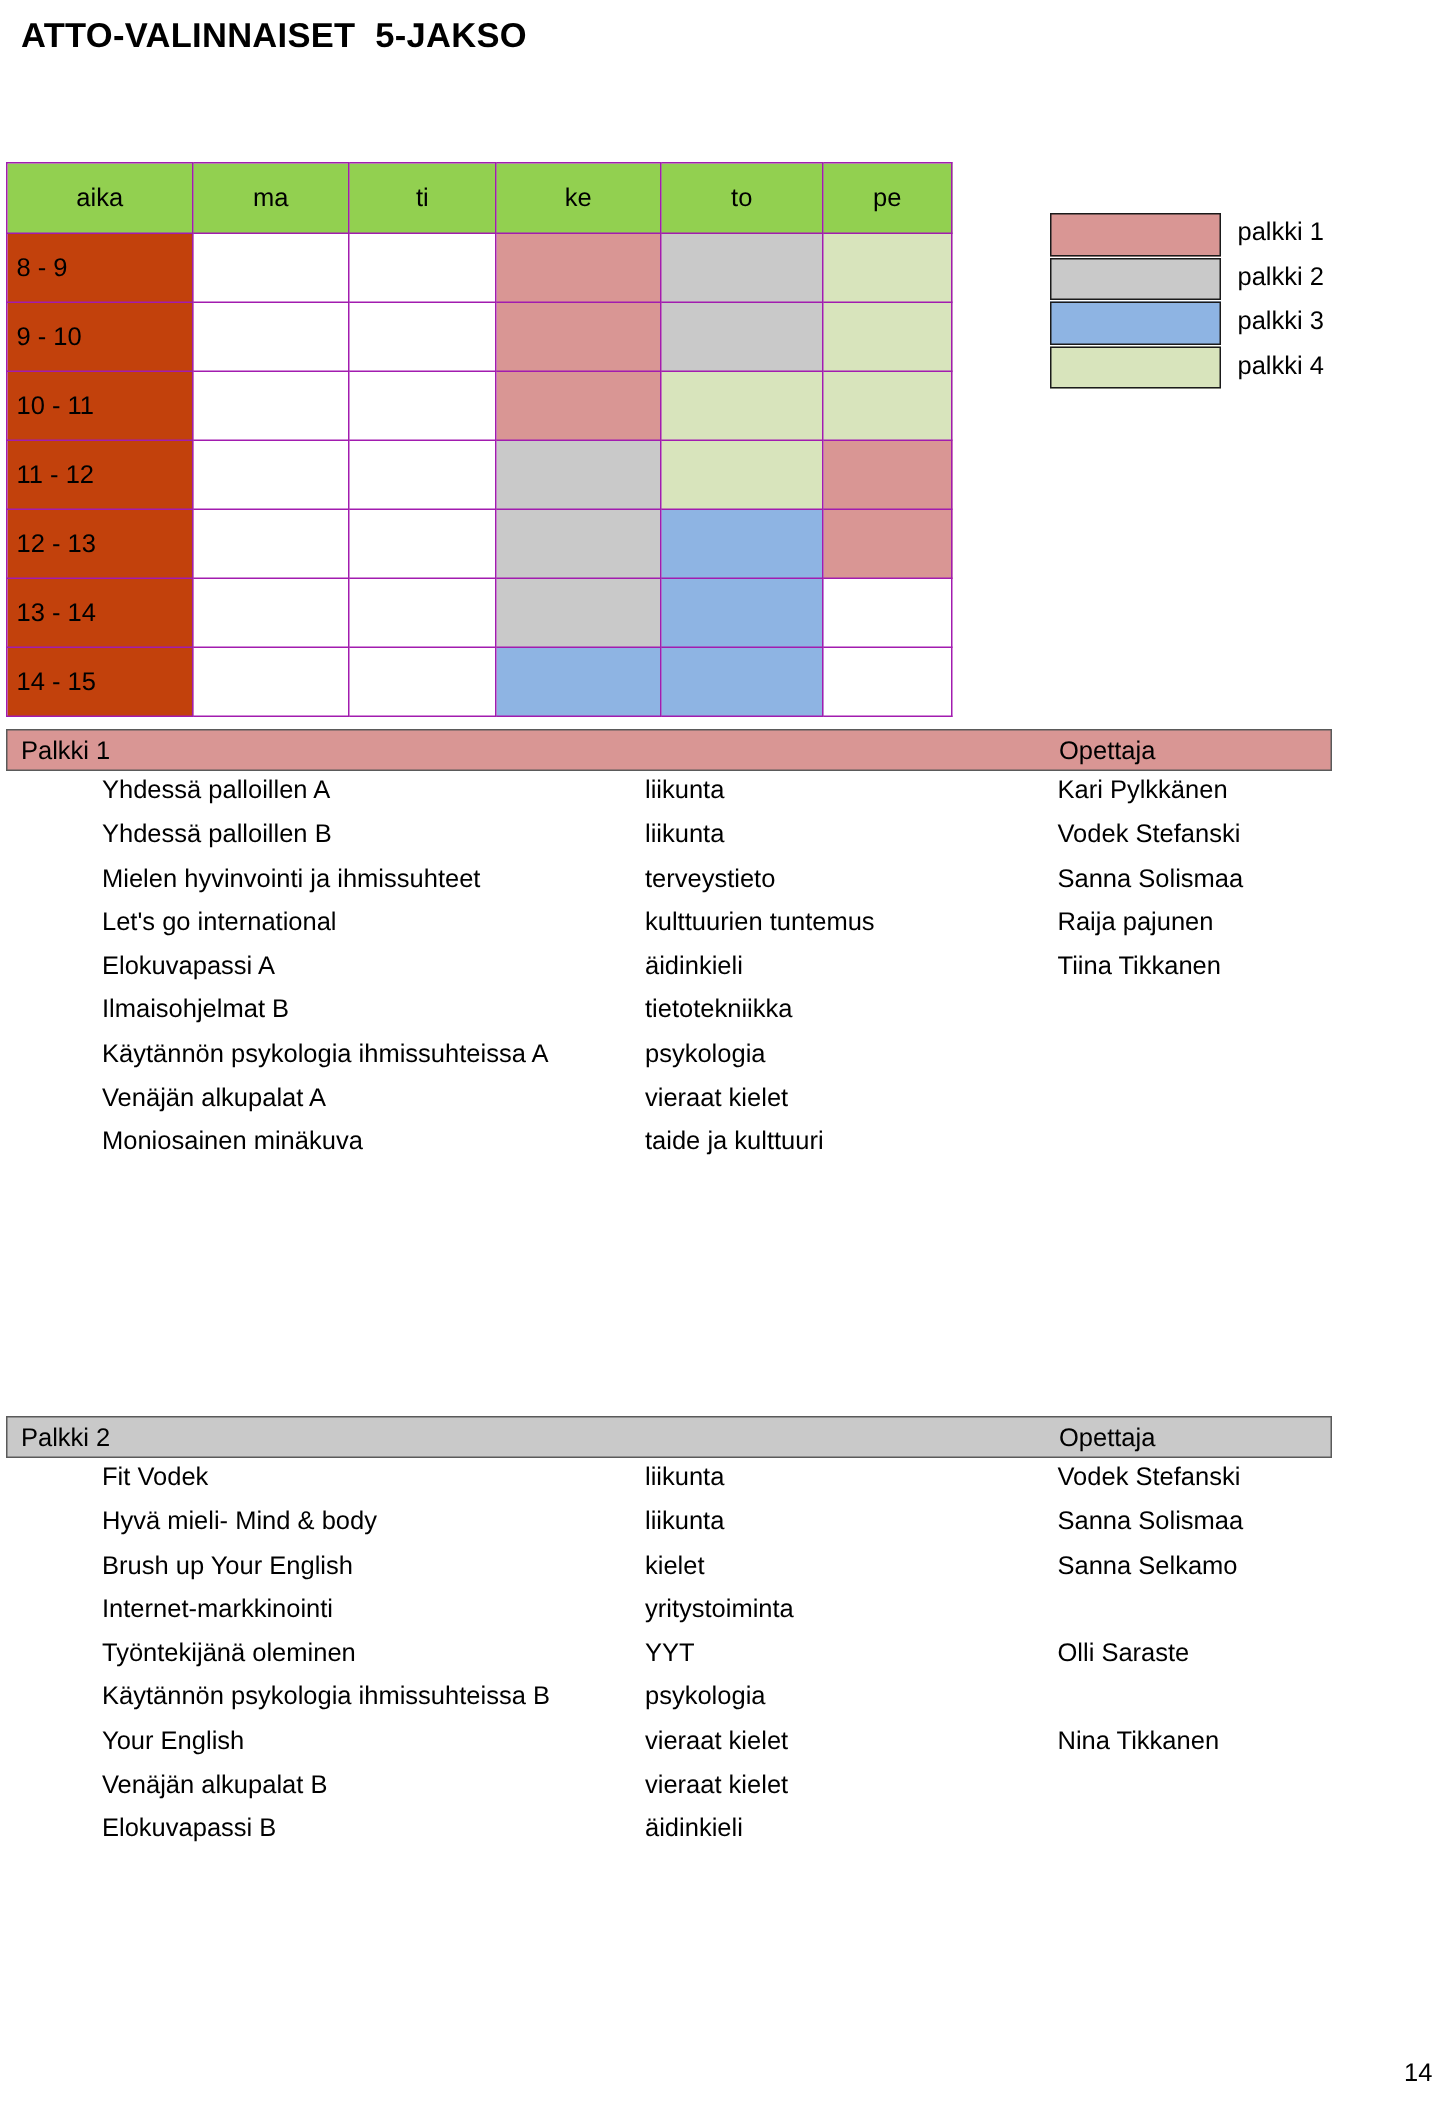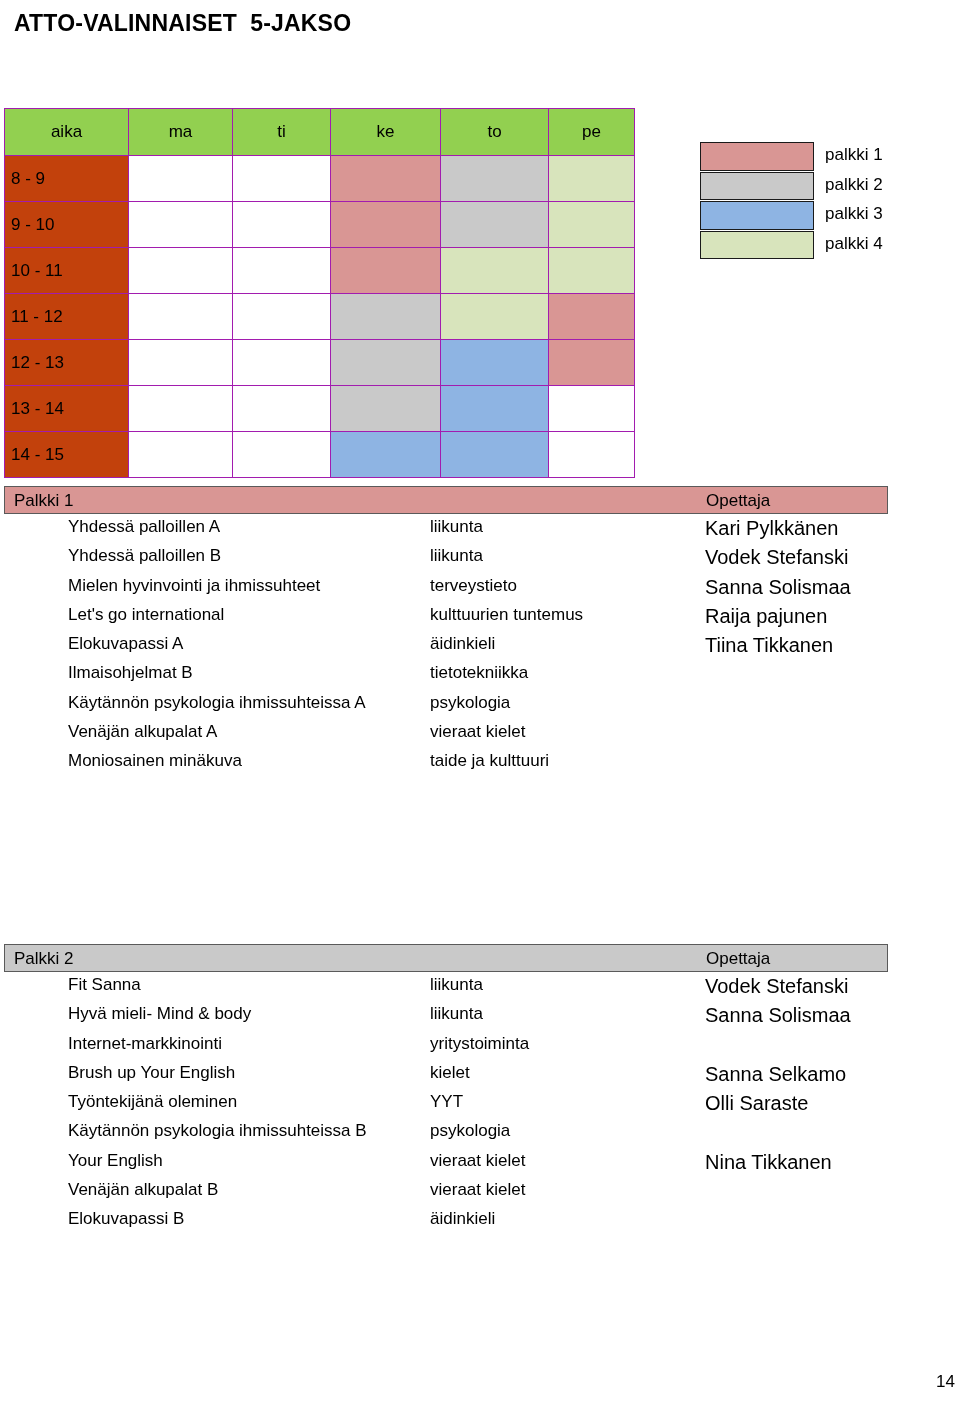--- a/index.html
+++ b/index.html
@@ -148,21 +148,21 @@
     position: absolute;
     left: 426px;
     top: 3px;
     font-size: 17px;
     white-space: nowrap;
   }
   .cell-teacher {
     position: absolute;
     left: 701px;
     top: 3px;
-    font-size: 20px;
+    font-size: 17px;
     white-space: nowrap;
   }
 
   
   .page-number {
     position: absolute;
     left: 936px;
     top: 1372px;
     font-size: 17px;
   }
@@ -322,40 +322,40 @@
     </div>
 </div>
 
 <div class="palkki" id="palkki-2">
   <div class="palkki-header h-p2">
     <span class="h-title">Palkki 2</span>
     <span class="h-teacher">Opettaja</span>
   </div>
   <div class="palkki-rows">
       <div class="palkki-row">
-        <span class="cell-course">Fit Sanna</span>
+        <span class="cell-course">Fit Vodek</span>
         <span class="cell-subject">liikunta</span>
         <span class="cell-teacher">Vodek Stefanski</span>
       </div>
       <div class="palkki-row">
         <span class="cell-course">Hyvä mieli- Mind &amp; body</span>
         <span class="cell-subject">liikunta</span>
         <span class="cell-teacher">Sanna Solismaa</span>
       </div>
       <div class="palkki-row">
-        <span class="cell-course">Internet-markkinointi</span>
-        <span class="cell-subject">yritystoiminta</span>
-        <span class="cell-teacher"></span>
-      </div>
-      <div class="palkki-row">
         <span class="cell-course">Brush up Your English</span>
         <span class="cell-subject">kielet</span>
         <span class="cell-teacher">Sanna Selkamo</span>
       </div>
       <div class="palkki-row">
+        <span class="cell-course">Internet-markkinointi</span>
+        <span class="cell-subject">yritystoiminta</span>
+        <span class="cell-teacher"></span>
+      </div>
+      <div class="palkki-row">
         <span class="cell-course">Työntekijänä oleminen</span>
         <span class="cell-subject">YYT</span>
         <span class="cell-teacher">Olli Saraste</span>
       </div>
       <div class="palkki-row">
         <span class="cell-course">Käytännön psykologia ihmissuhteissa B</span>
         <span class="cell-subject">psykologia</span>
         <span class="cell-teacher"></span>
       </div>
       <div class="palkki-row">

